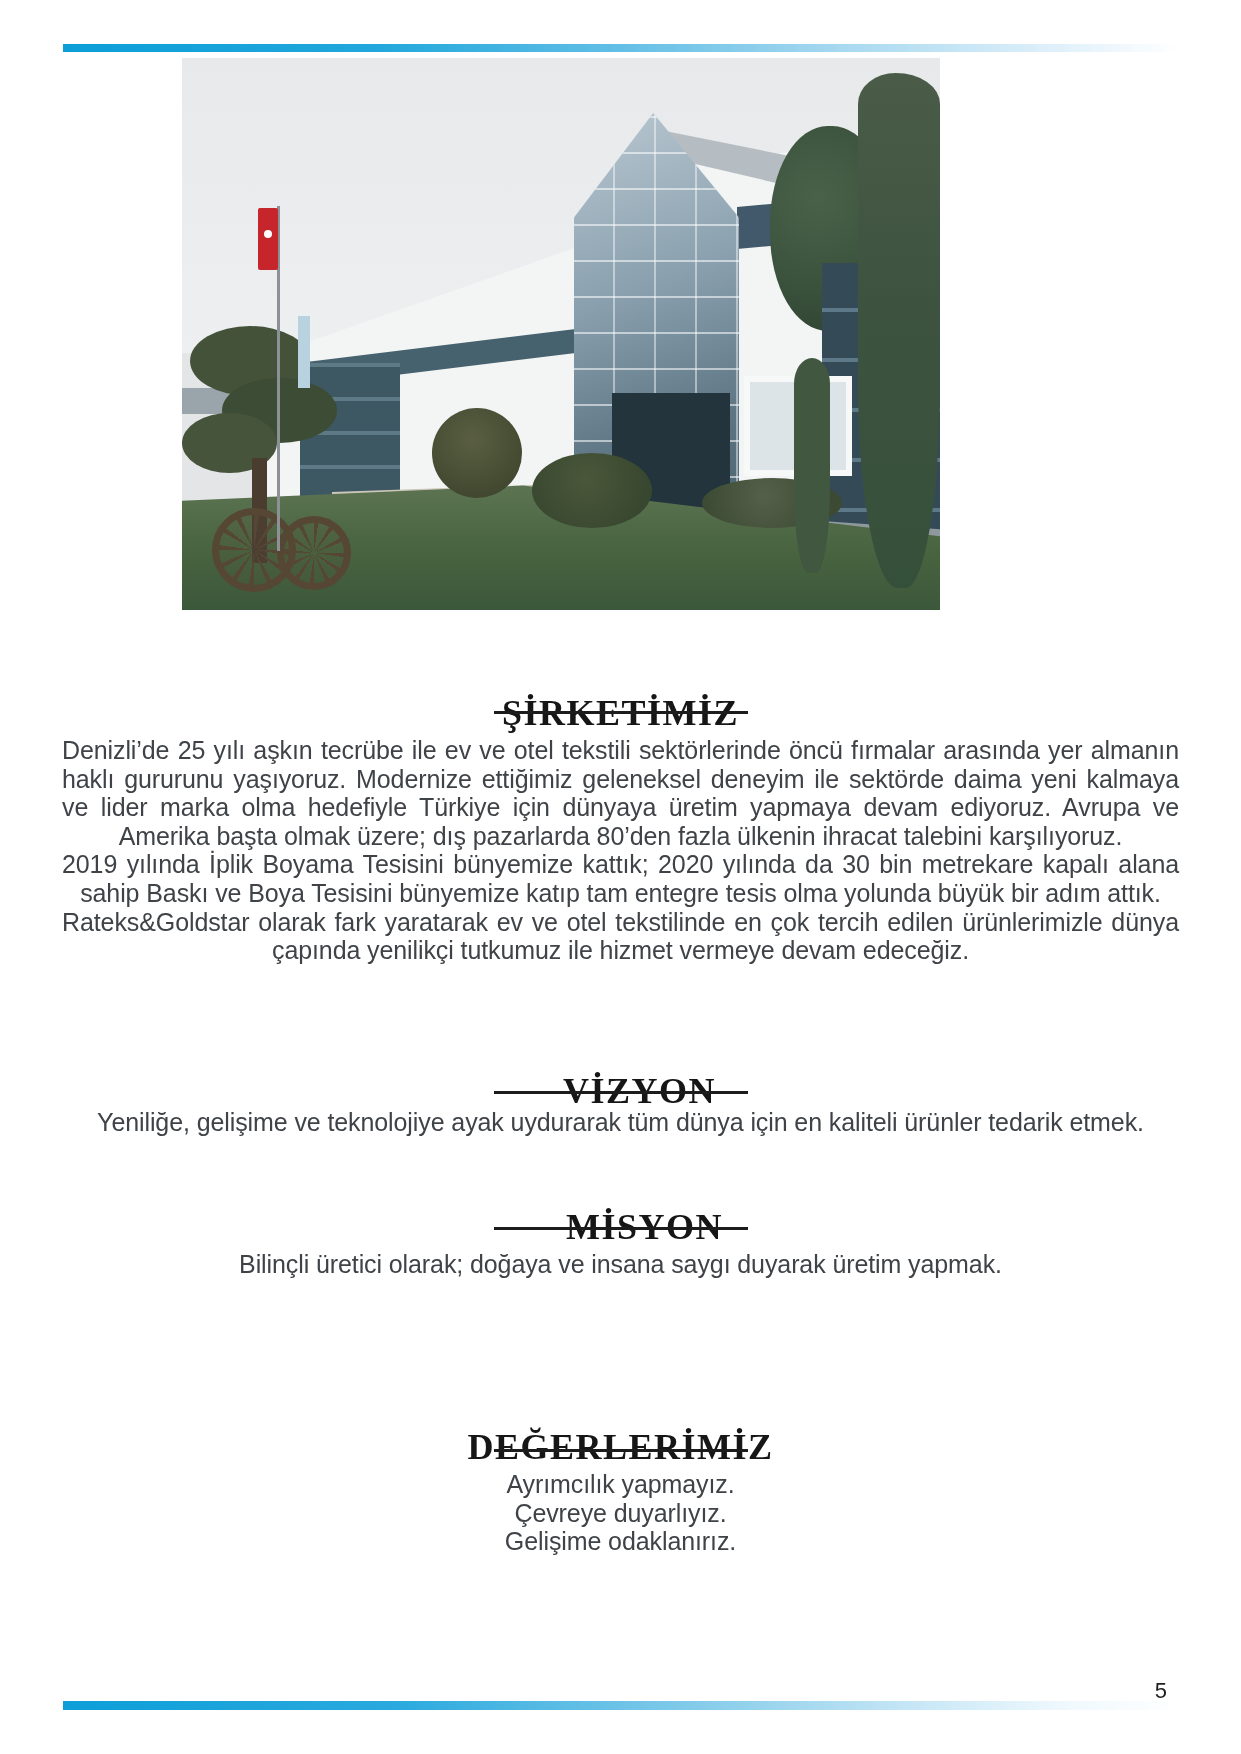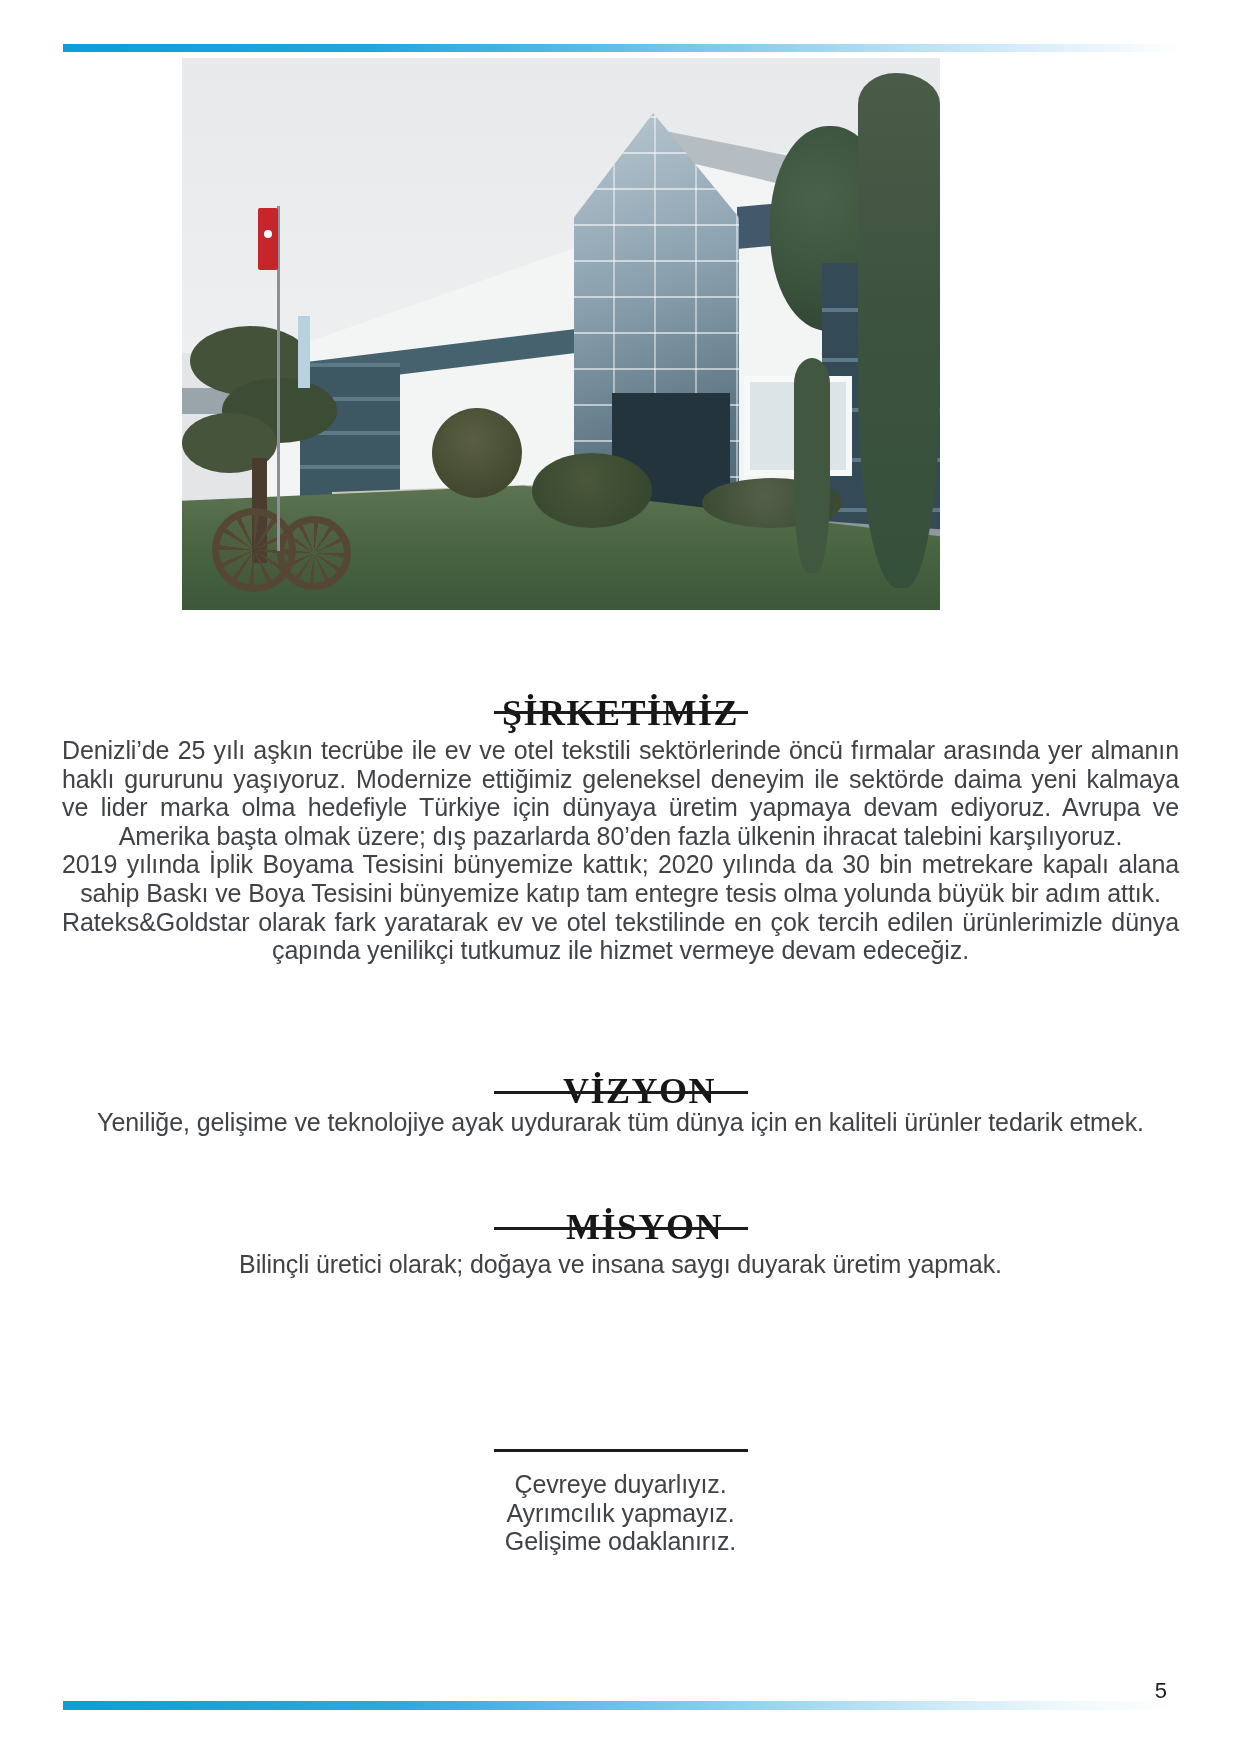--- a/index.html
+++ b/index.html
@@ -133,23 +133,24 @@
   <div class="copy" style="top:1108px;">
     <p class="center-line">Yeniliğe, gelişime ve teknolojiye ayak uydurarak tüm dünya için en kaliteli ürünler tedarik etmek.</p>
   </div>
 
   <h2 class="section-title" style="top:1176px;padding-left:24px;">MİSYON</h2>
   <div class="rule" style="top:1227px;"></div>
   <div class="copy" style="top:1250px;">
     <p class="center-line">Bilinçli üretici olarak; doğaya ve insana saygı duyarak üretim yapmak.</p>
   </div>
 
+  <h2 class="section-title" style="top:1396px;">DEĞERLERİMİZ</h2>
   <div class="rule" style="top:1449px;"></div>
   <div class="copy" style="top:1470px;">
+    <p class="center-line">Ayrımcılık yapmayız.</p>
     <p class="center-line">Çevreye duyarlıyız.</p>
-    <p class="center-line">Ayrımcılık yapmayız.</p>
     <p class="center-line">Gelişime odaklanırız.</p>
   </div>
 
   <div class="page-number">5</div>
   <div class="bar bottom"></div>
 
 </div>
 
 </body></html>

